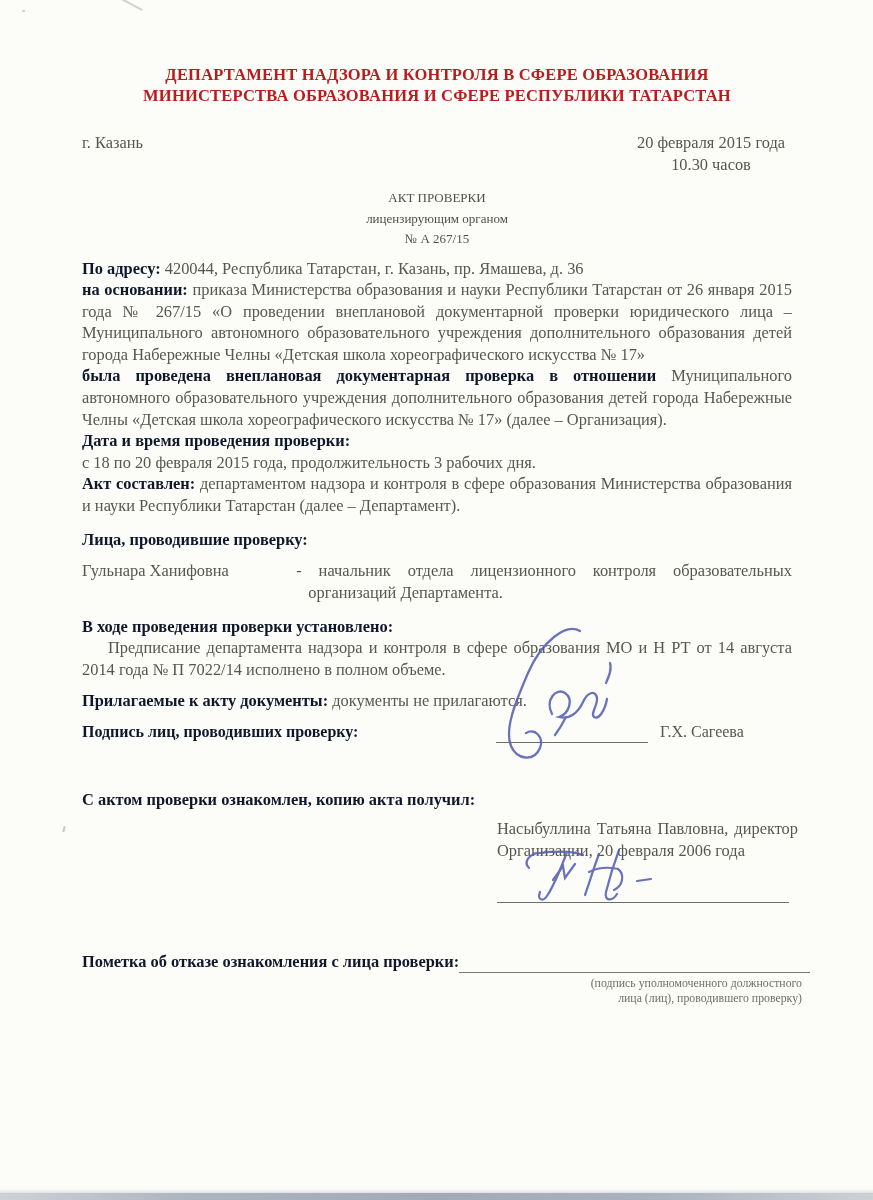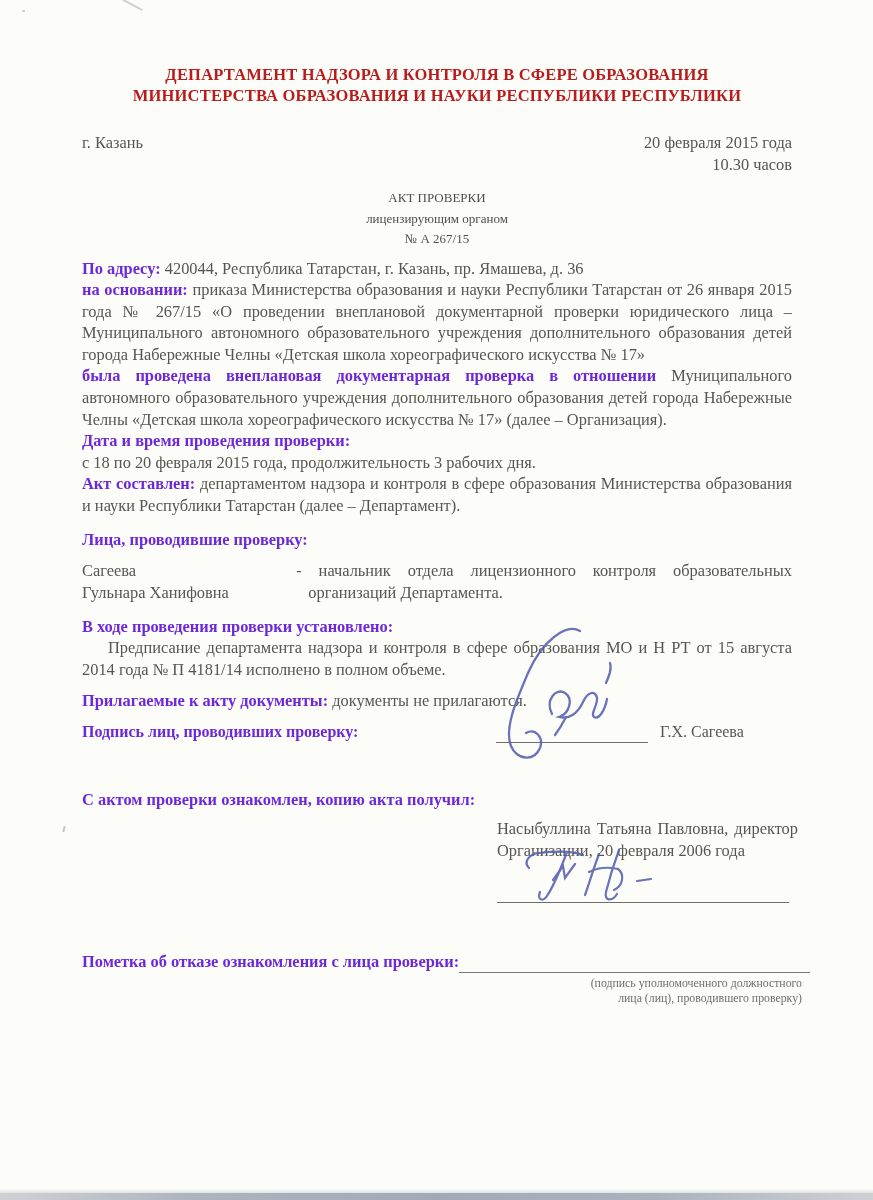--- a/index.html
+++ b/index.html
@@ -3,24 +3,24 @@
 <meta charset="utf-8">
 <style>
   html,body{margin:0;padding:0;background:#e8e8e6;}
   .page{
     width:873px;height:1200px;position:relative;margin:0 auto;
     background:#fcfcf9;overflow:hidden;
     font-family:"Liberation Serif","DejaVu Serif",serif;
     color:#57564f;
   }
   .content{position:absolute;left:82px;top:64px;width:710px;}
-  .b{font-weight:bold;color:#6d28d9;}
+  .b{font-weight:bold;color:#0f172a;}
   .doc-header{text-align:center;font-weight:bold;font-size:16.5px;line-height:21px;color:#b91c1c;letter-spacing:.2px;}
   .meta-row{display:flex;justify-content:space-between;margin-top:26px;font-size:16.4px;line-height:22px;gap:34px;}
-  .meta-right{width:162px;text-align:right;}
+  .meta-right{width:162px;text-align:center;}
   .doc-title{text-align:center;margin-top:12px;font-size:13px;line-height:20.5px;color:#514f49;}
   .para{font-size:16.4px;line-height:21.6px;text-align:justify;text-align-last:left;margin:0;}
   .body-block{margin-top:8px;}
   .sec-heading{font-size:16.4px;line-height:21.6px;margin:0;}
   .mt-sec{margin-top:12px;}
   .persons-row{display:flex;margin-top:10px;font-size:16.4px;line-height:21.8px;}
   .p-names{width:218px;}
   .p-role{width:492px;text-align:justify;text-align-last:left;padding-left:12px;text-indent:-12px;}
   .indent-first{text-indent:26px;}
   .sign-row{margin-top:10px;position:relative;display:flex;font-size:16px;line-height:21.6px;}
@@ -49,21 +49,21 @@
 <div class="page">
 
   <div class="art-line"></div>
   <div class="art-speck"></div>
   <div class="art-tick"></div>
 
   <div class="content">
 
     <div class="doc-header">
       <div>ДЕПАРТАМЕНТ НАДЗОРА И КОНТРОЛЯ В СФЕРЕ ОБРАЗОВАНИЯ</div>
-      <div>МИНИСТЕРСТВА ОБРАЗОВАНИЯ И НАУКИ РЕСПУБЛИКИ РЕСПУБЛИКИ</div>
+      <div>МИНИСТЕРСТВА ОБРАЗОВАНИЯ И СФЕРЕ РЕСПУБЛИКИ ТАТАРСТАН</div>
     </div>
 
     <div class="meta-row">
       <div>г. Казань</div>
       <div class="meta-right">
         <div>20 февраля 2015 года</div>
         <div>10.30 часов</div>
       </div>
     </div>
 
@@ -79,28 +79,27 @@
       <p class="para"><span class="b">была проведена внеплановая документарная проверка в отношении</span> <span>Муниципального автономного образовательного учреждения дополнительного образования детей города Набережные Челны «Детская школа хореографического искусства № 17» (далее – Организация).</span></p>
       <p class="para"><span class="b">Дата и время проведения проверки:</span></p>
       <p class="para">с 18 по 20 февраля 2015 года, продолжительность 3 рабочих дня.</p>
       <p class="para"><span class="b">Акт составлен:</span> <span>департаментом надзора и контроля в сфере образования Министерства образования и науки Республики Татарстан (далее – Департамент).</span></p>
     </div>
 
     <p class="sec-heading mt-sec"><span class="b">Лица, проводившие проверку:</span></p>
 
     <div class="persons-row">
       <div class="p-names">
-        <div>Сагеева</div>
         <div>Гульнара Ханифовна</div>
       </div>
       <div class="p-role">- начальник отдела лицензионного контроля образовательных организаций Департамента.</div>
     </div>
 
     <p class="sec-heading mt-sec"><span class="b">В ходе проведения проверки установлено:</span></p>
-    <p class="para indent-first">Предписание департамента надзора и контроля в сфере образования МО и Н РТ от 15 августа 2014 года № П 4181/14 исполнено в полном объеме.</p>
+    <p class="para indent-first">Предписание департамента надзора и контроля в сфере образования МО и Н РТ от 14 августа 2014 года № П 7022/14 исполнено в полном объеме.</p>
 
     <p class="para" style="margin-top:9px;"><span class="b">Прилагаемые к акту документы:</span> <span>документы не прилагаются.</span></p>
 
     <div class="sign-row">
       <span class="b">Подпись лиц, проводивших проверку:</span>
       <span class="sign-right">
         <span class="sig-line"></span>
         <span class="sig-name">Г.Х. Сагеева</span>
       </span>
       <svg class="sig-svg-1" width="150" height="145" viewBox="0 0 150 145">

